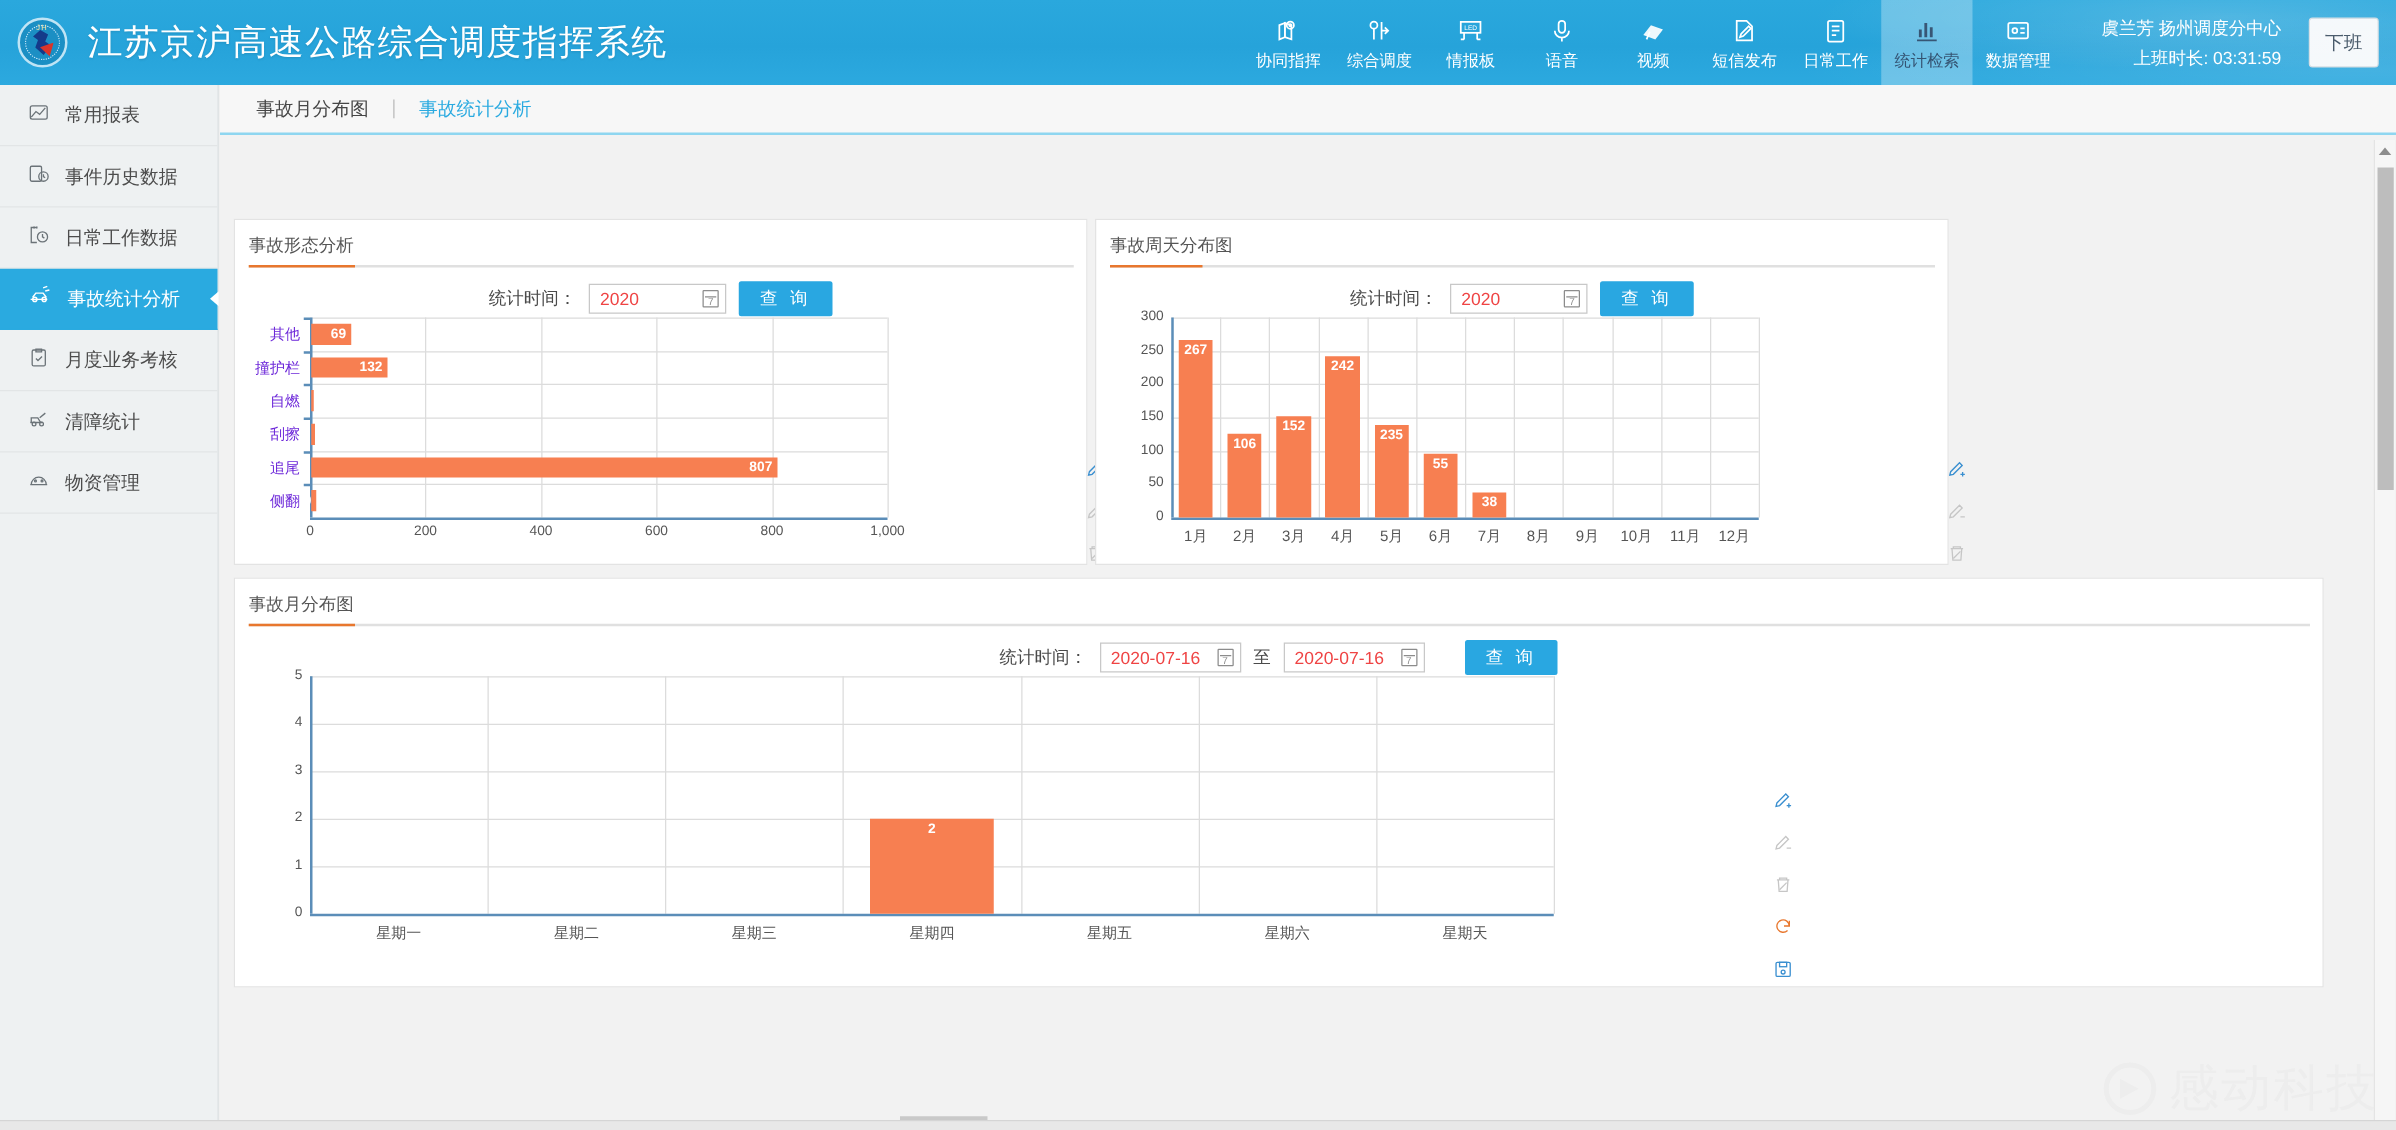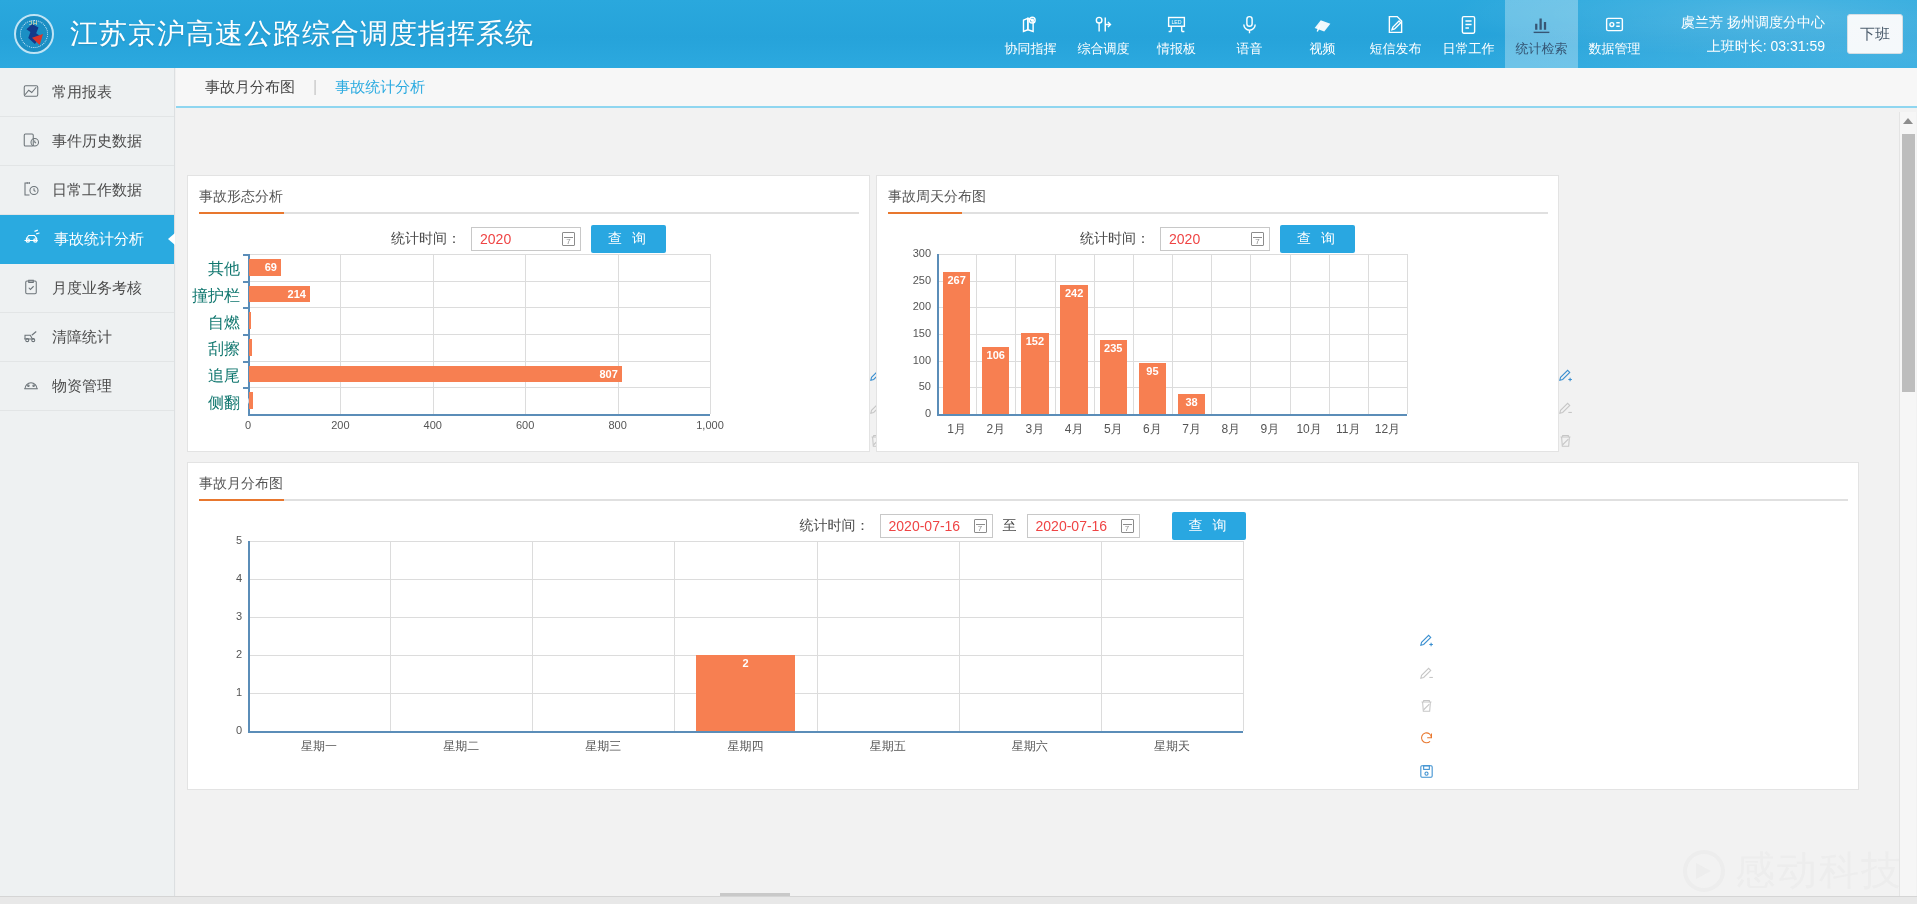--- a/index.html
+++ b/index.html
@@ -138,21 +138,21 @@
   .at-sep{ font-size:14px; color:#4a4a4a; }
 
   
   .chart{ position:absolute; }
   .axis-line-y{ position:absolute; width:2px; background:#5b8db8; }
   .axis-line-x{ position:absolute; height:2px; background:#5b8db8; }
   .grid-v{ position:absolute; width:1px; background:#dcdcdc; }
   .grid-h{ position:absolute; height:1px; background:#dcdcdc; }
   .tick{ position:absolute; font-size:11px; color:#555; white-space:nowrap; }
   .tick.y{ text-align:right; }
-  .tick.cat{ text-align:right; font-size:16px; color:#0f766e;}
+  .tick.cat{ text-align:right; font-size:12px; color:#6d28d9;}
   .bar-h{ position:absolute; background:#f77f51; display:flex; align-items:center; justify-content:flex-end;}
   .bar-h span{ color:#fff; font-size:11px; padding-right:4px; font-weight:bold;}
   .bar-v{ position:absolute; background:#f77f51; display:flex; align-items:flex-start; justify-content:center;}
   .bar-v span{ color:#fff; font-size:11px; padding-top:2px; font-weight:bold;}
   .tick-mark{ position:absolute; background:#5b8db8; }
 
   .tools{ position:absolute; display:flex; flex-direction:column; gap:12px; align-items:center;}
   .tools svg{ width:17px;height:17px; fill:none; stroke-width:1.5; }
 
   
@@ -432,21 +432,21 @@
           <div class="axis-line-y" style="left:60px;top:8px;height:160px;"></div>
           <div class="axis-line-x" style="left:60px;top:168px;width:462px;"></div>
           <div class="tick cat" style="left:0;top:13.333333333333336px;width:52px;">其他</div>
           <div class="tick-mark" style="left:55px;top:8px;width:5px;height:2px;"></div>
           <div class="bar-h" style="left:61px;top:13.066666666666668px;width:31.878000000000004px;height:16.533333333333335px;">
             <span>69</span>
           </div>
           <div class="tick cat" style="left:0;top:40.00000000000001px;width:52px;">撞护栏</div>
           <div class="tick-mark" style="left:55px;top:34.66666666666667px;width:5px;height:2px;"></div>
           <div class="bar-h" style="left:61px;top:39.73333333333334px;width:60.984px;height:16.533333333333335px;">
-            <span>214</span>
+            <span>132</span>
           </div>
           <div class="tick cat" style="left:0;top:66.66666666666667px;width:52px;">自燃</div>
           <div class="tick-mark" style="left:55px;top:61.333333333333336px;width:5px;height:2px;"></div>
           <div class="bar-h" style="left:61px;top:66.4px;width:2px;height:16.533333333333335px;">
             <span>3</span>
           </div>
           <div class="tick cat" style="left:0;top:93.33333333333333px;width:52px;">刮擦</div>
           <div class="tick-mark" style="left:55px;top:88px;width:5px;height:2px;"></div>
           <div class="bar-h" style="left:61px;top:93.06666666666666px;width:2.7720000000000002px;height:16.533333333333335px;">
             <span>6</span>
@@ -546,21 +546,21 @@
           <div class="tick" style="left:157.08333333333334px;top:175px;width:80px;text-align:center;font-size:12px;">4月</div>
           <div class="bar-v" style="left:183.375px;top:38.93333333333334px;width:27.416666666666664px;height:129.06666666666666px;">
             <span>242</span>
           </div>
           <div class="tick" style="left:196.25px;top:175px;width:80px;text-align:center;font-size:12px;">5月</div>
           <div class="bar-v" style="left:222.54166666666666px;top:93.86666666666667px;width:27.416666666666664px;height:74.13333333333333px;">
             <span>235</span>
           </div>
           <div class="tick" style="left:235.41666666666663px;top:175px;width:80px;text-align:center;font-size:12px;">6月</div>
           <div class="bar-v" style="left:261.7083333333333px;top:117.33333333333334px;width:27.416666666666664px;height:50.666666666666664px;">
-            <span>95</span>
+            <span>55</span>
           </div>
           <div class="tick" style="left:274.5833333333333px;top:175px;width:80px;text-align:center;font-size:12px;">7月</div>
           <div class="bar-v" style="left:300.875px;top:147.73333333333332px;width:27.416666666666664px;height:20.26666666666667px;">
             <span>38</span>
           </div>
           <div class="tick" style="left:313.74999999999994px;top:175px;width:80px;text-align:center;font-size:12px;">8月</div>
           <div class="tick" style="left:352.91666666666663px;top:175px;width:80px;text-align:center;font-size:12px;">9月</div>
           <div class="tick" style="left:392.0833333333333px;top:175px;width:80px;text-align:center;font-size:12px;">10月</div>
           <div class="tick" style="left:431.24999999999994px;top:175px;width:80px;text-align:center;font-size:12px;">11月</div>
           <div class="tick" style="left:470.41666666666663px;top:175px;width:80px;text-align:center;font-size:12px;">12月</div>

